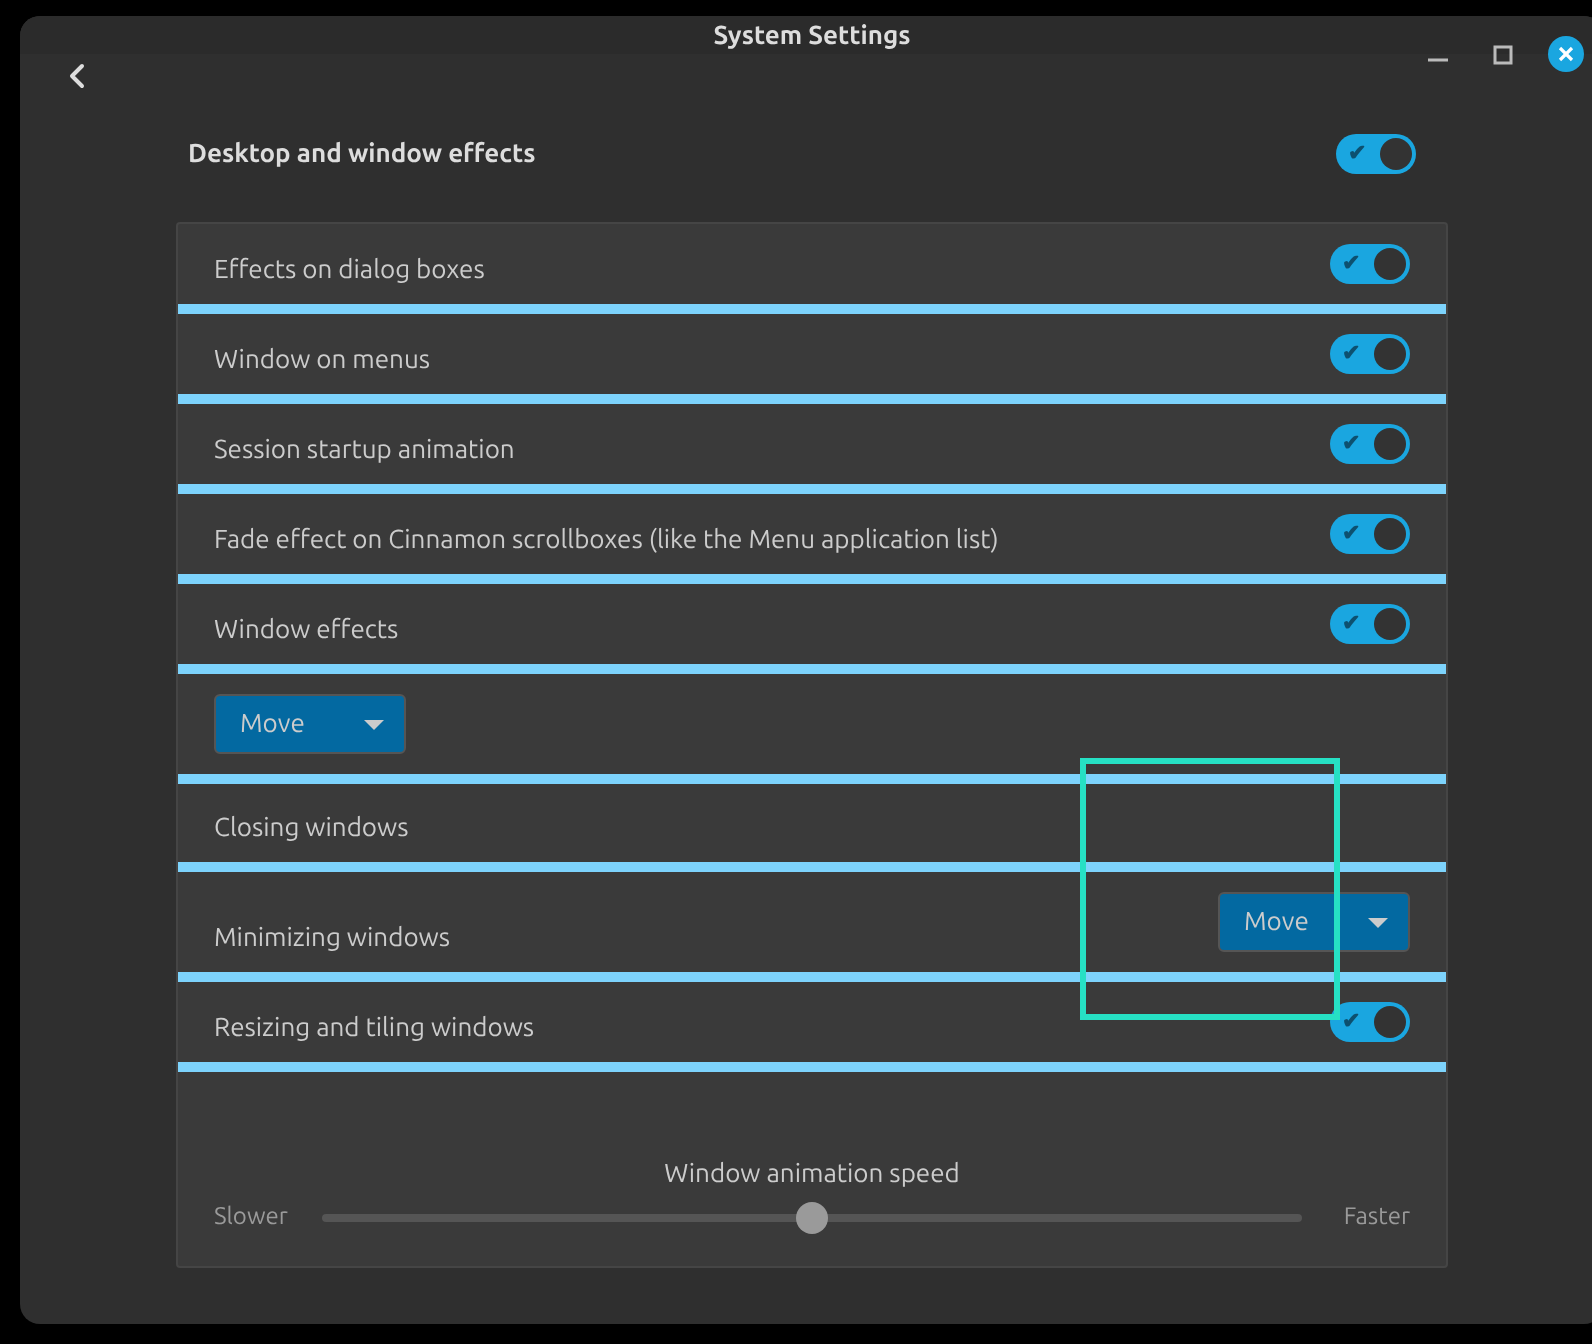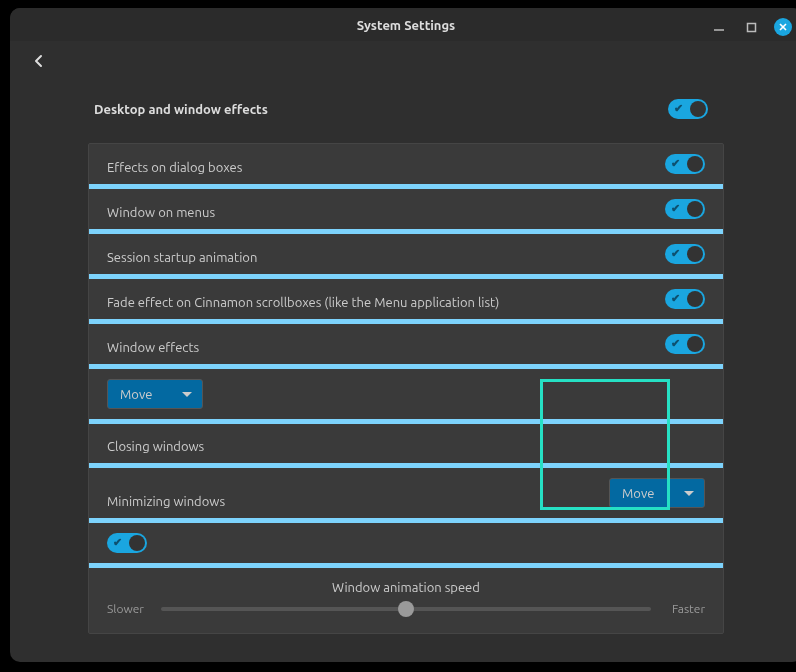--- a/index.html
+++ b/index.html
@@ -98,20 +98,21 @@
   .row-slider-block {
     flex-direction: column;
     align-items: stretch;
     padding: 12px 18px 18px 18px;
     gap: 8px;
   }
   .slider-title {
     text-align: center;
     color: #ccc;
     font-size: 13px;
+    margin-top: 32px;
   }
   .slider-row {
     display: flex;
     align-items: center;
     gap: 10px;
   }
   .slider-end {
     color: #9a9a9a;
     font-size: 12px;
     width: 44px;
@@ -294,20 +295,21 @@
 
       <div class="row">
         <span>Minimizing windows</span>
         <div class="dropdown">
           <span>Move</span>
           <span class="caret"></span>
         </div>
       </div>
 
       <div class="row">
+        <span>Resizing and tiling windows</span>
         <span class="toggle on">
           <span class="check">✔</span>
           <span class="knob"></span>
         </span>
       </div>
 
       <div class="row row-slider-block">
         <div class="slider-title">Window animation speed</div>
         <div class="slider-row">
           <span class="slider-end">Slower</span>

